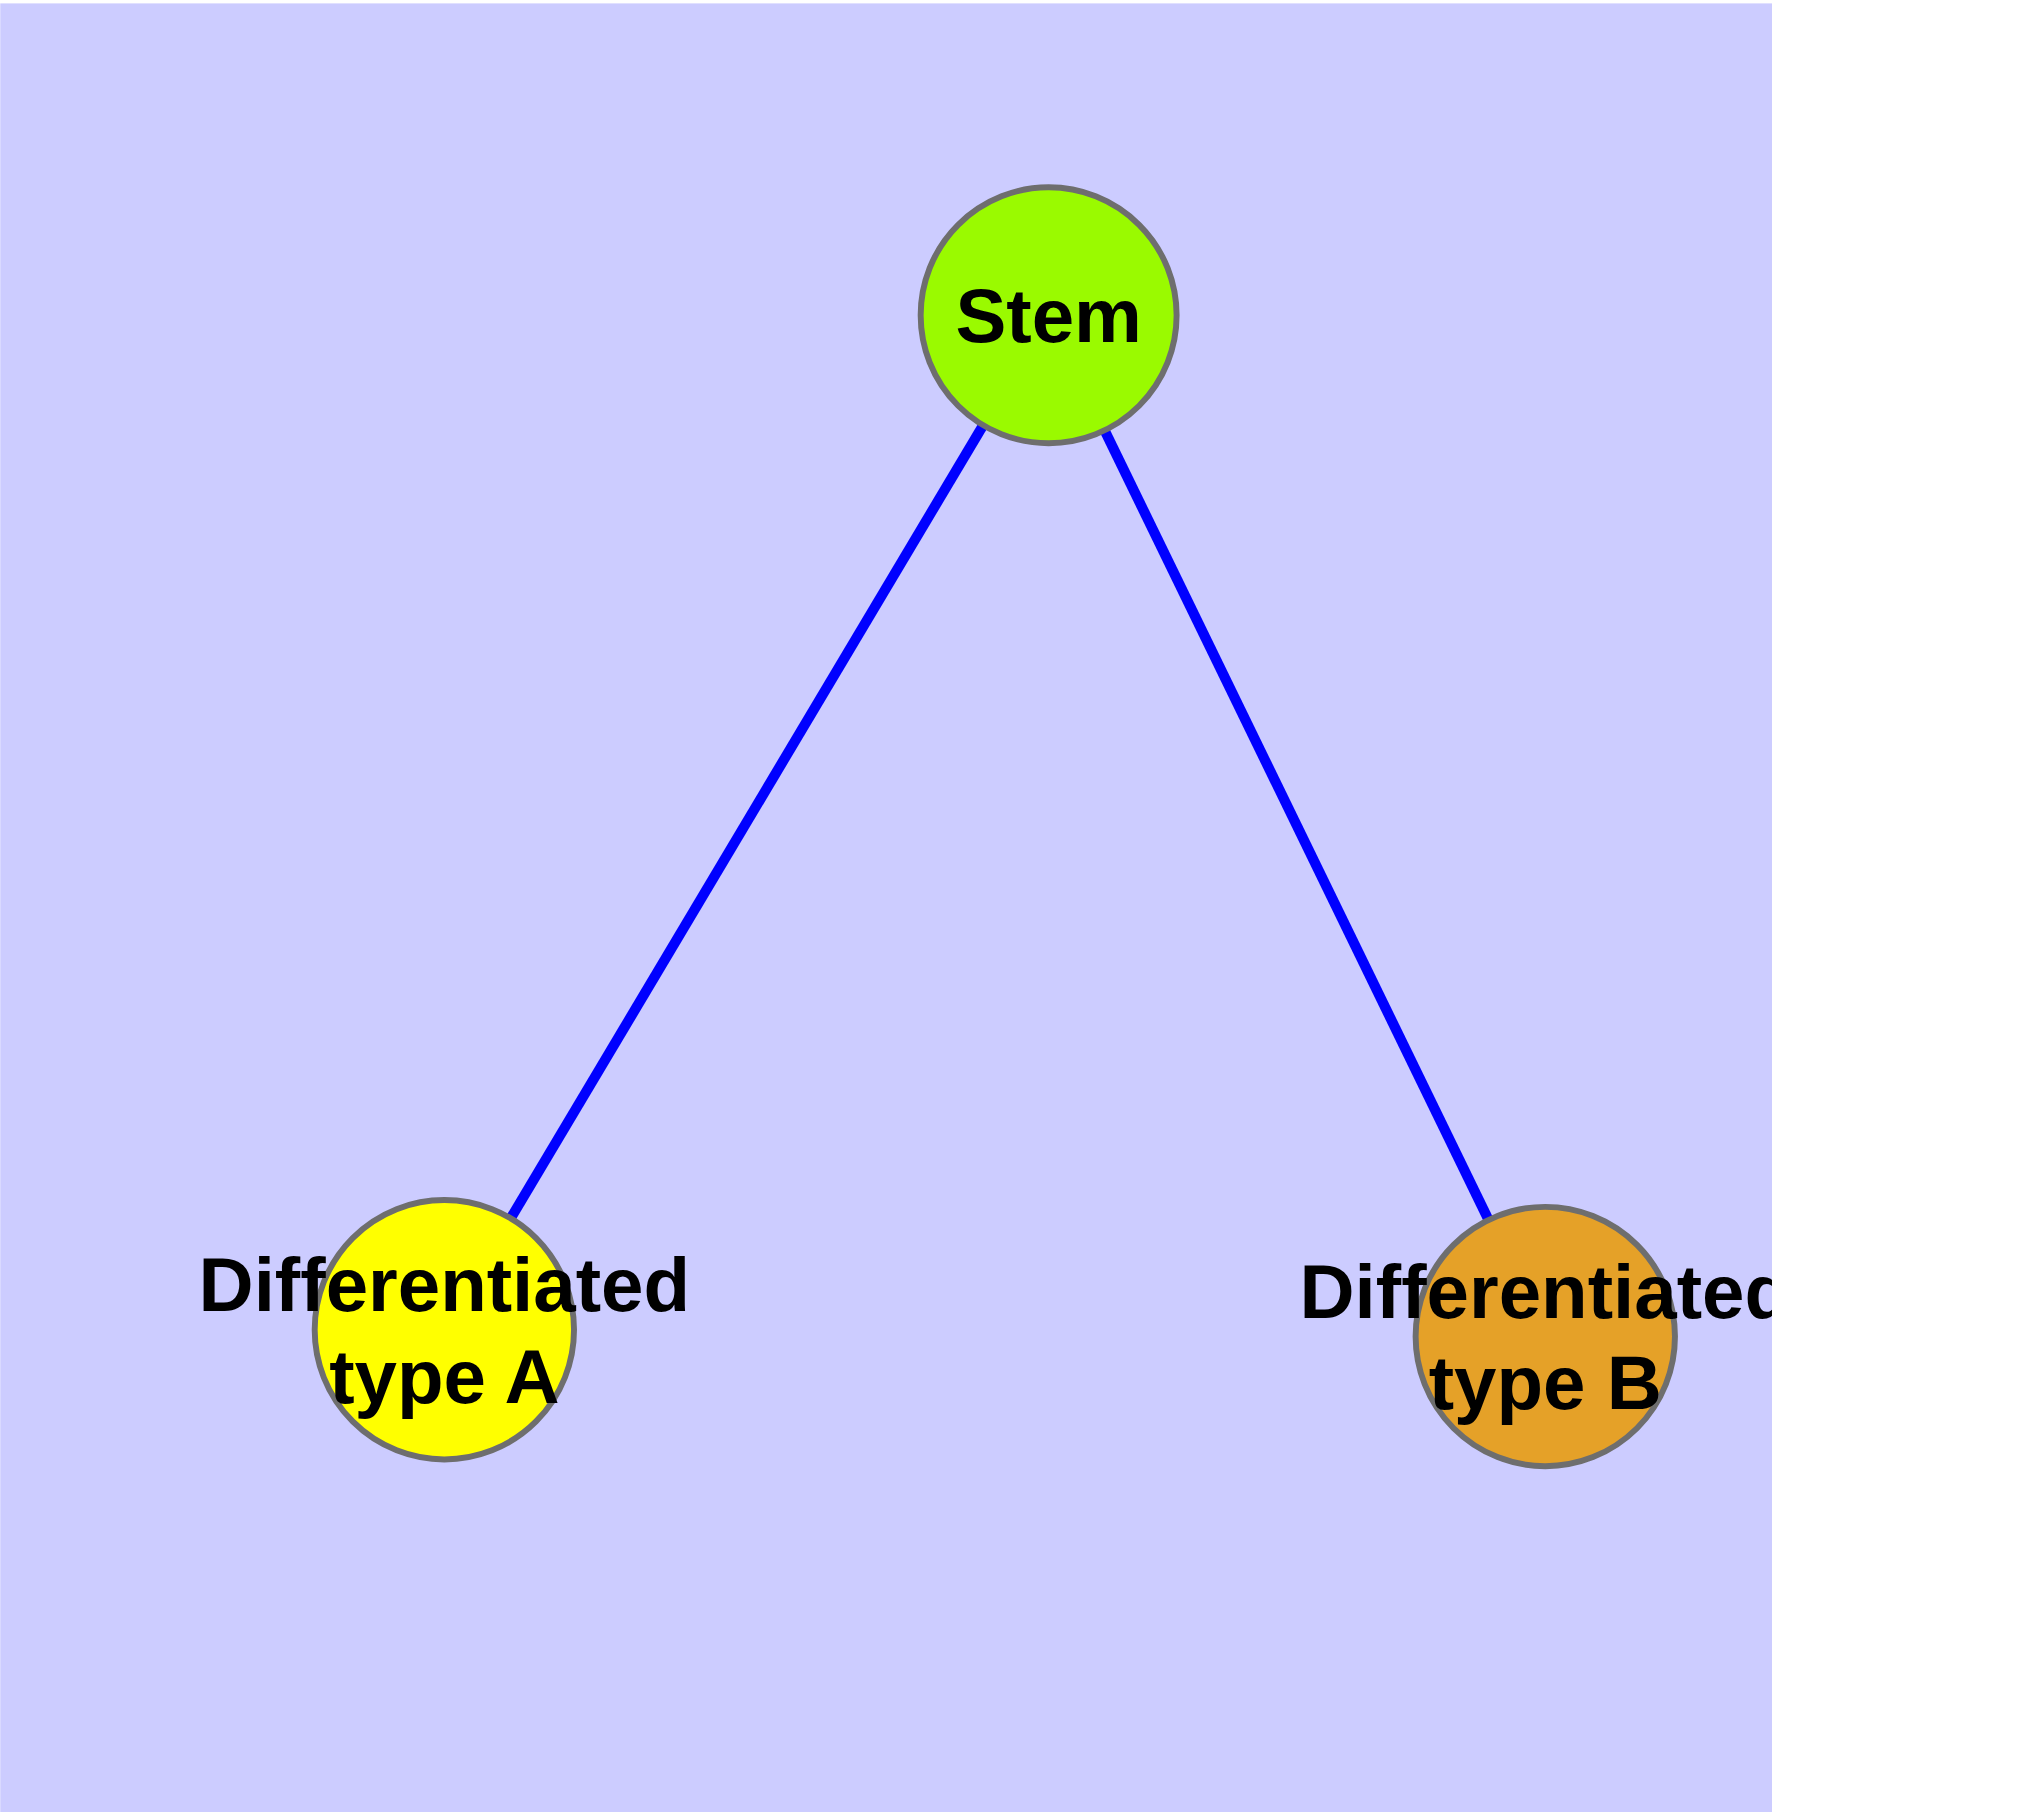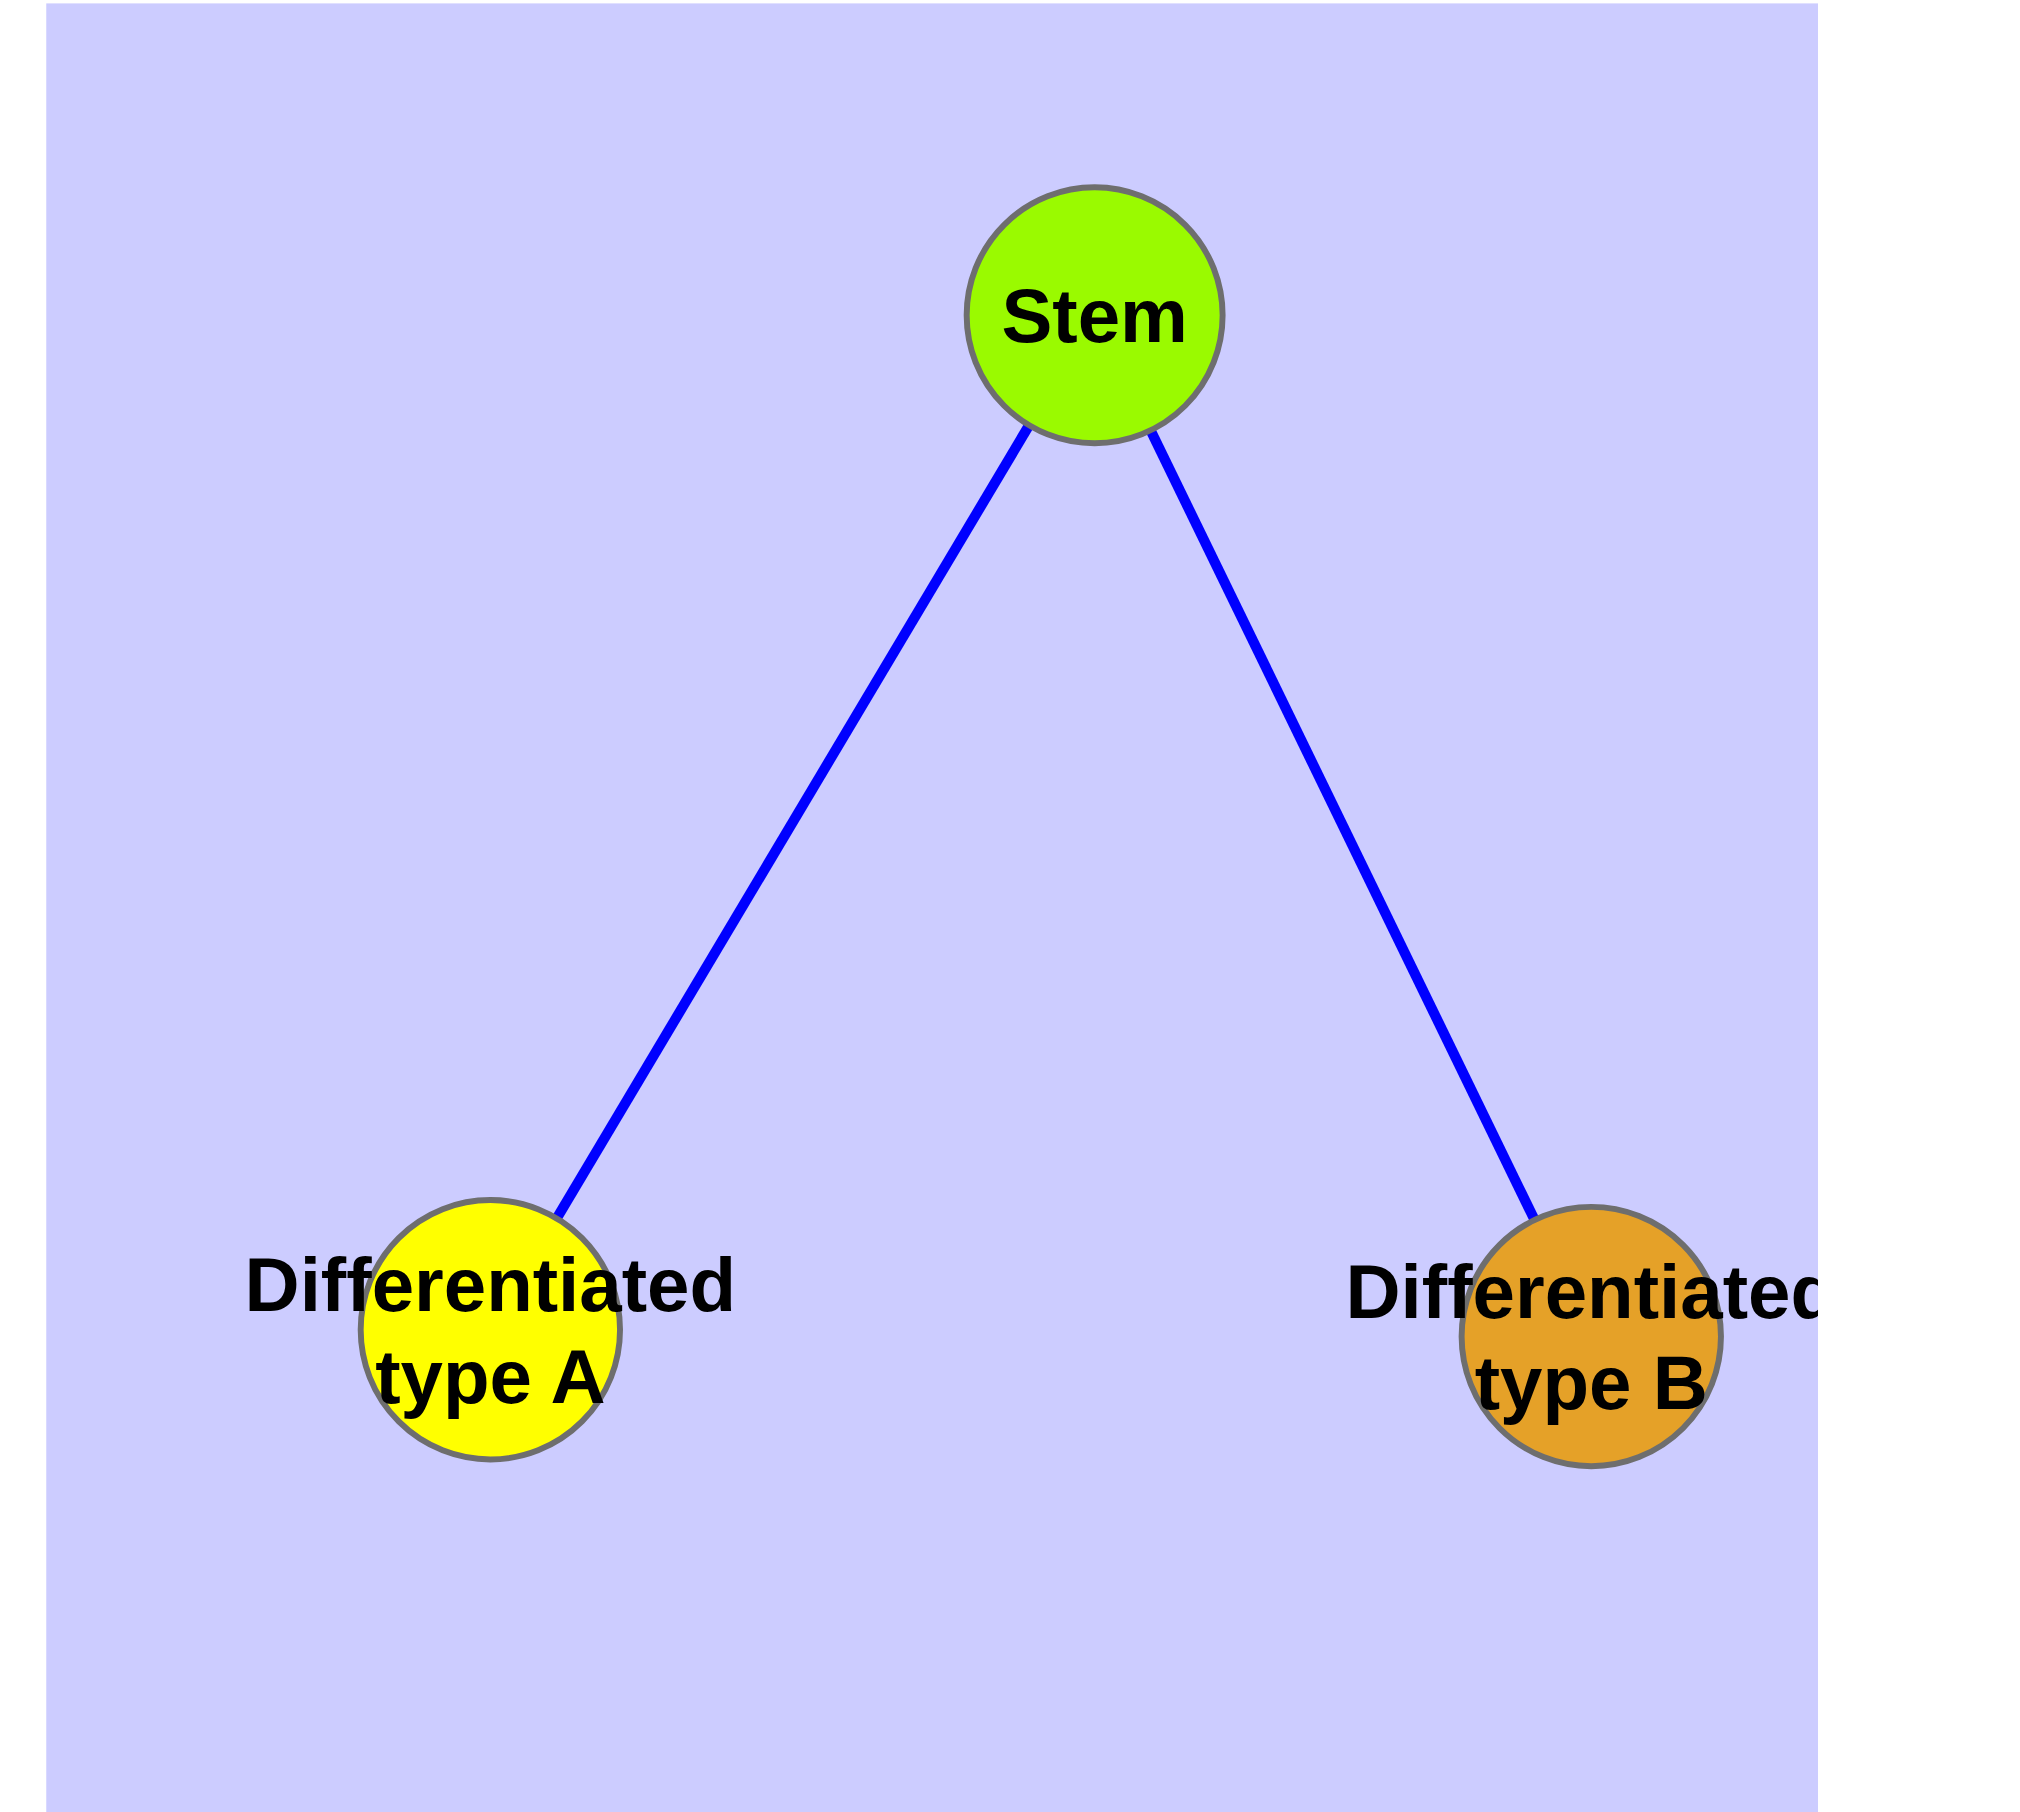--- a/index.html
+++ b/index.html
@@ -5,21 +5,20 @@
   html, body {
     margin: 0;
     padding: 0;
     background: #ffffff;
   }
   .stage {
     width: 1772px;
     height: 1812px;
     position: relative;
     overflow: hidden;
-    padding-left: 46px;
   }
   svg.graph {
     display: block;
     width: 2021px;
     height: 1812px;
   }
   .edge {
     stroke-width: 12;
     fill: none;
   }

